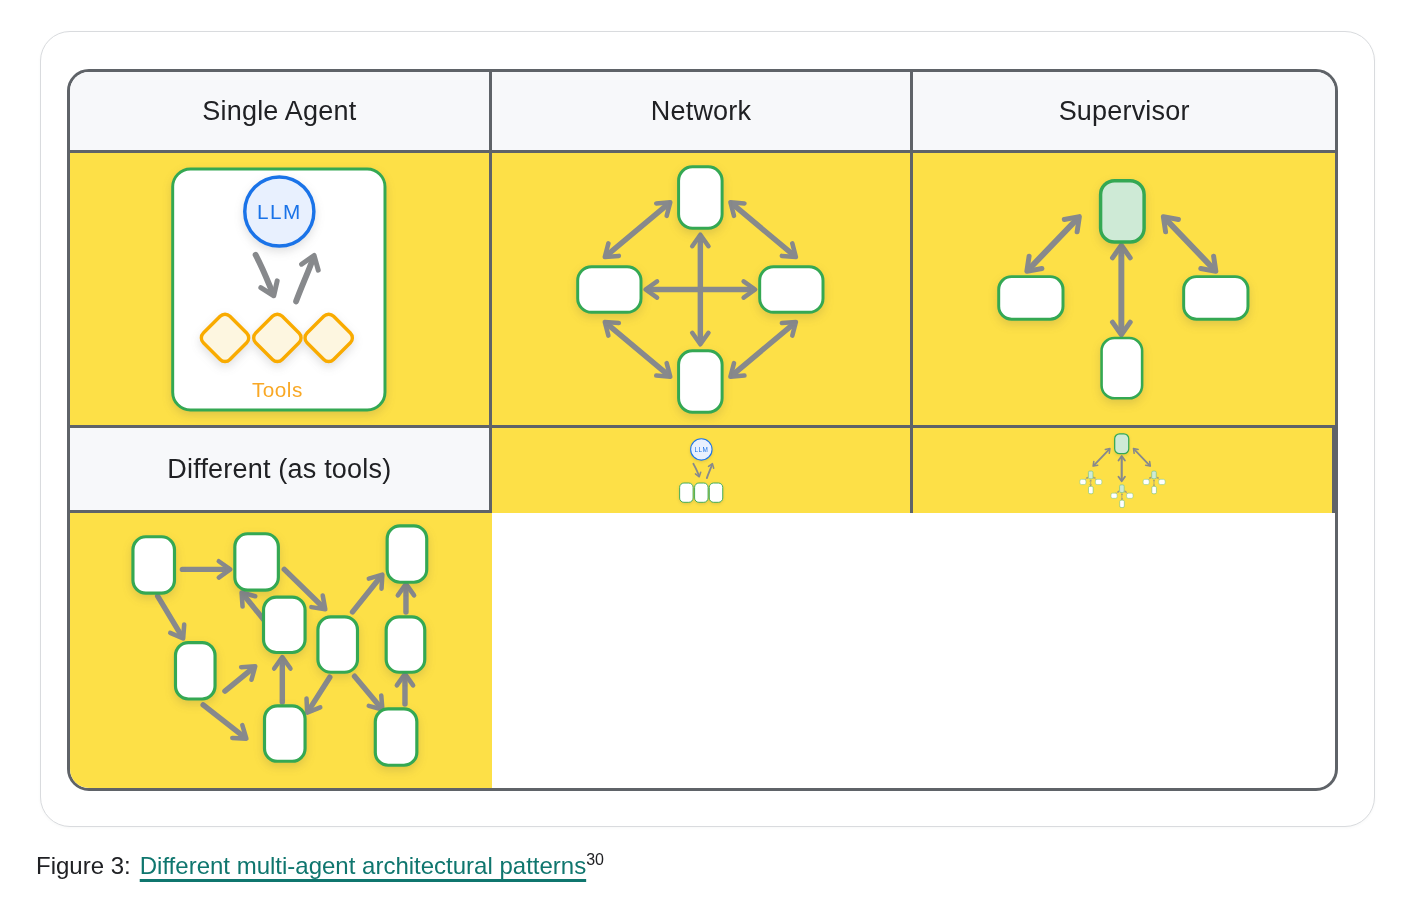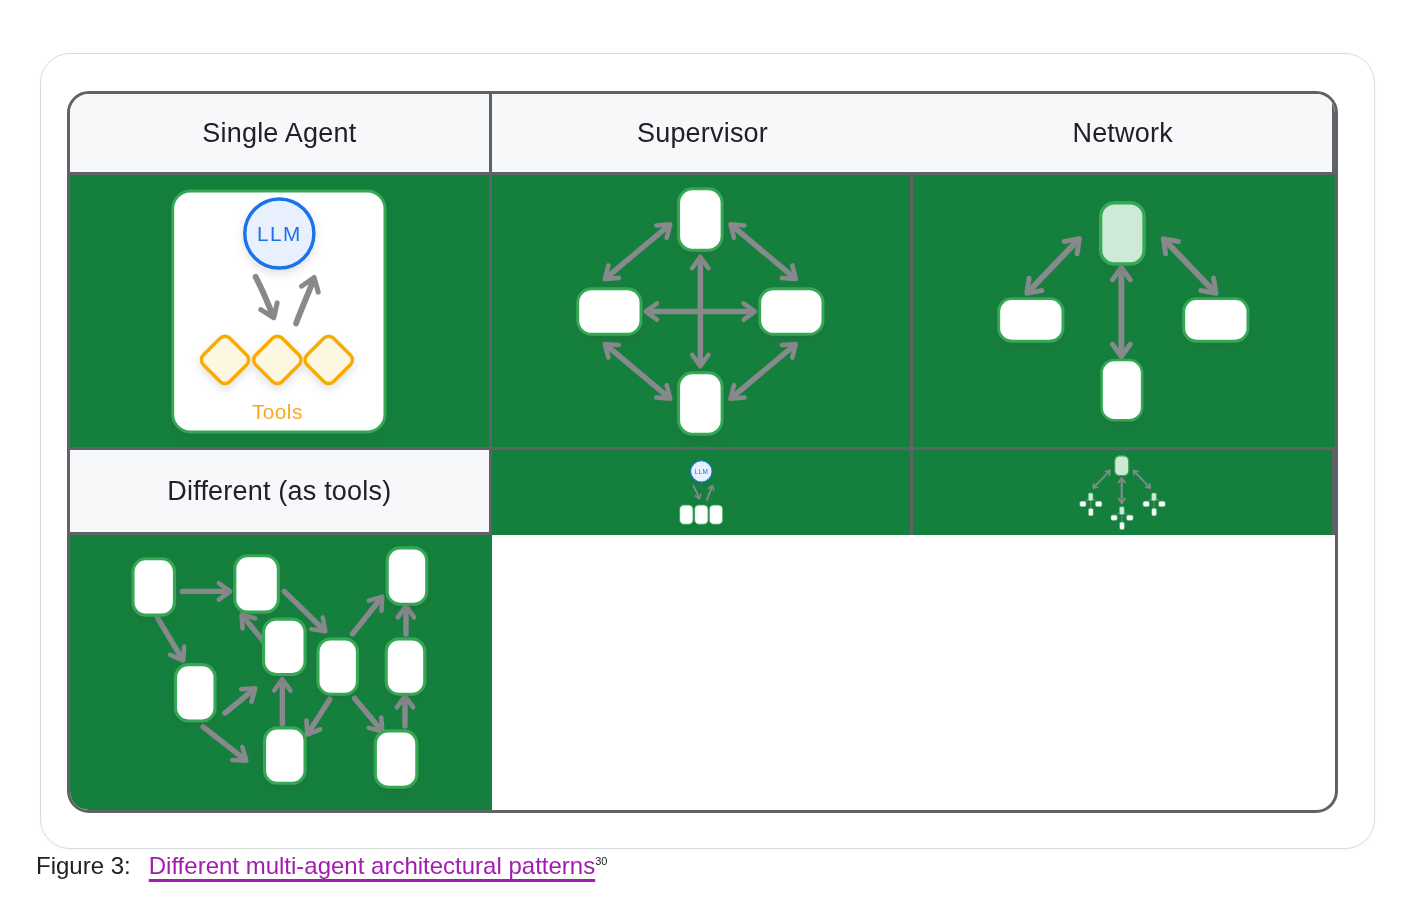--- a/index.html
+++ b/index.html
@@ -6,70 +6,69 @@
   body{
     width:1420px;height:909px;position:relative;overflow:hidden;
     background:#ffffff;
     font-family:"Liberation Sans",sans-serif;
     -webkit-font-smoothing:antialiased;
   }
   .card{
     position:absolute;left:40px;top:31px;width:1333px;height:794px;
     background:#ffffff;border:1.5px solid #d9dbde;border-radius:30px;
     box-shadow:0 1px 3px rgba(60,64,67,.04);
-    margin-top:22px;
   }
   .grid{
     position:absolute;left:26px;top:37px;width:1271px;height:722px;
     border:3px solid #5f6368;border-radius:22px;overflow:hidden;
     display:grid;grid-template-columns:1fr 1fr 1fr;
     grid-template-rows:81px 275px 85px 1fr;
     background:#ffffff;box-sizing:border-box;
   }
   .cell{border-right:3px solid #5f6368;border-bottom:3px solid #5f6368;box-sizing:border-box;}
   .c3{border-right:none;}
   .rlast{border-bottom:none;}
   .hcell{
     background:#f7f8fa;display:flex;align-items:center;justify-content:center;
     font-size:27px;font-weight:500;color:#202124;letter-spacing:.2px;
   }
-  .dcell{background:#15803d;position:relative;}
+  .dcell{background:#fde047;position:relative;}
   .dcell svg{position:absolute;left:0;top:0;width:100%;height:100%;display:block;}
   .ar{fill:none;stroke:#87898C;stroke-linecap:round;stroke-linejoin:round;}
   .gnode{fill:#ffffff;stroke:#34A853;}
   .gfill{fill:#CEEAD6;stroke:#34A853;}
   .diamond{fill:#FDF6E0;stroke:#F9AB00;stroke-width:3.4;}
   .llm-circle{fill:#E8F0FE;stroke:#1A73E8;stroke-width:3.5;}
   .llm-t{font-family:"Liberation Sans",sans-serif;font-size:21px;font-weight:500;fill:#1A73E8;text-anchor:middle;letter-spacing:1.5px;}
   .tools-t{font-family:"Liberation Sans",sans-serif;font-size:21px;font-weight:500;fill:#F9A825;text-anchor:middle;letter-spacing:.5px;}
   .shadow{filter:drop-shadow(0 4px 5px rgba(60,64,67,.16));}
   .mini-g{fill:#CEEAD6;stroke:#63BB7B;stroke-width:1.8;}
   .mini-w{fill:#ffffff;stroke:#81C995;stroke-width:1.8;}
   .mini-b{fill:#ffffff;stroke:#63BB7B;stroke-width:1.8;}
   .caption{
     position:absolute;left:36px;top:850px;font-size:24px;line-height:32px;color:#202124;
   }
-  .cap-prefix{margin-right:18px;color:#202124;}
-  .cap-link{color:#a21caf;text-decoration:underline;text-decoration-thickness:2.5px;text-underline-offset:5px;cursor:pointer;}
-  .cap-sup{font-size:11px;color:#202124;vertical-align:super;line-height:0;}
+  .cap-prefix{margin-right:9px;color:#202124;}
+  .cap-link{color:#0f766e;text-decoration:underline;text-decoration-thickness:2.5px;text-underline-offset:5px;cursor:pointer;}
+  .cap-sup{font-size:16px;color:#202124;vertical-align:super;line-height:0;}
 </style>
 </head>
 <body>
 
 <div class="card">
   <div class="grid">
 
     <div class="cell hcell">
         <span>Single Agent</span>
       </div>
+    <div class="cell hcell">
+        <span>Network</span>
+      </div>
     <div class="cell hcell c3">
         <span>Supervisor</span>
-      </div>
-    <div class="cell hcell">
-        <span>Network</span>
       </div>
 
     <div class="cell dcell">
       <svg viewBox="0 0 424 275">
         <defs>
           <marker id="a1" viewBox="0 0 10 10" refX="5.2" refY="5" markerWidth="4.4" markerHeight="4.4" orient="auto-start-reverse">
             <path d="M1.8,1.6 L6.6,5 L1.8,8.4" fill="none" stroke="#87898C" stroke-width="1.9" stroke-linecap="round" stroke-linejoin="round"></path>
           </marker>
         </defs>
         <g class="shadow">

